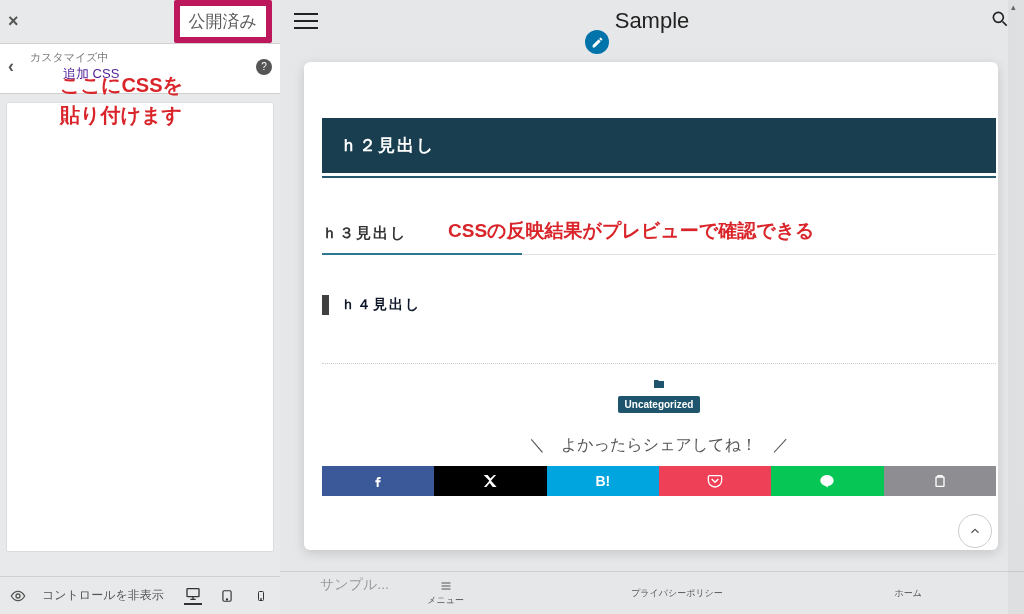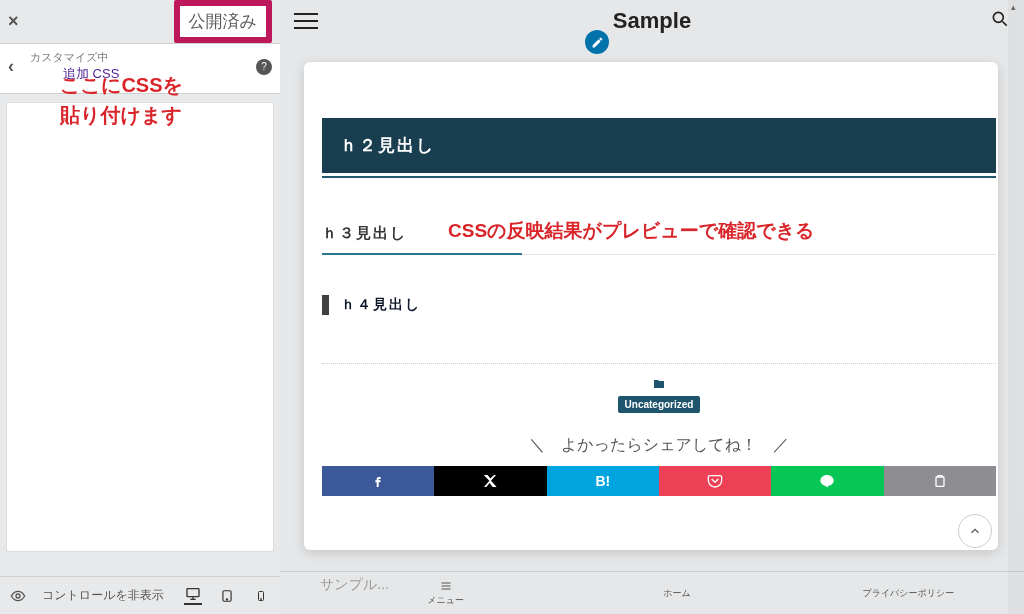--- a/index.html
+++ b/index.html
@@ -169,21 +169,21 @@
   justify-content: space-between;
   cursor: pointer;
 }
 .hamburger div { height: 2px; background: #222; }
 
 .site-title {
   position: absolute;
   left: 0; right: 0;
   text-align: center;
   font-size: 22px;
-  font-weight: 700;
+  font-weight: 400;
   color: #222;
 }
 .search-right {
   margin-left: auto;
   font-size: 18px;
   color: #222;
   cursor: pointer;
   z-index: 1;
 }
 
@@ -469,24 +469,24 @@
     <span class="nav-target">サンプル...</span>
     <div>
       <svg viewBox="0 0 24 24" width="14" height="12" stroke="#555" stroke-width="2">
           <line x1="3" y1="6" x2="21" y2="6"></line>
           <line x1="3" y1="12" x2="21" y2="12"></line>
           <line x1="3" y1="18" x2="21" y2="18"></line>
         </svg>
       <span>メニュー</span>
     </div>
     <div>
+      <span>プライバシーポリシー</span>
+    </div>
+    <div>
       <span>ホーム</span>
-    </div>
-    <div>
-      <span>プライバシーポリシー</span>
     </div>
   </div>
 
   <div class="scroll-hint">
     <span class="up">▴</span>
   </div>
 </div>
 
 <div class="edit-bubble">
   <svg viewBox="0 0 24 24">

